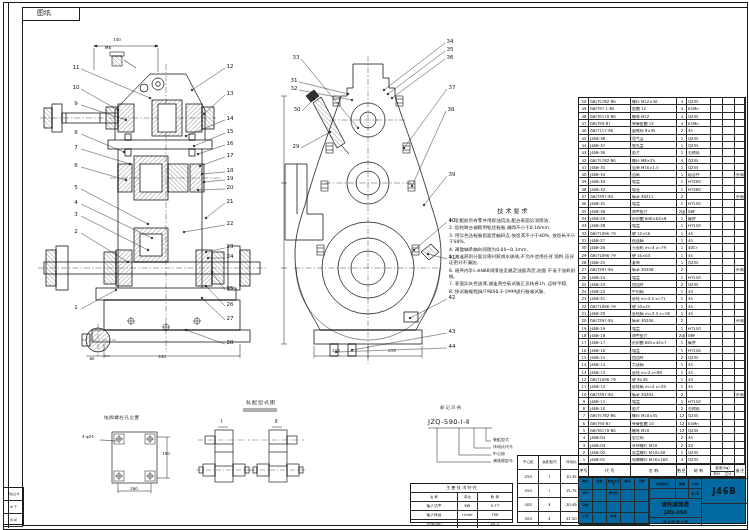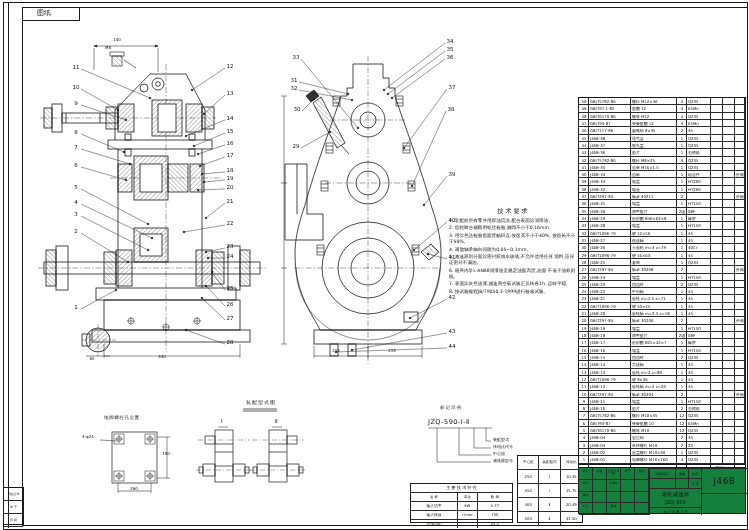--- a/index.html
+++ b/index.html
@@ -21,21 +21,21 @@
   .bomrow{flex:1;display:flex;border-bottom:0.5px solid #2a2a2a;min-height:0;}
   .bomrow>div{border-right:0.5px solid #2a2a2a;font-size:3.9px;line-height:7.2px;overflow:hidden;white-space:nowrap;padding-left:1px;box-sizing:border-box;}
   .bomrow>div:last-child{overflow:visible;}
   #bom-head{position:absolute;left:0;top:366px;width:100%;height:12px;display:flex;border-top:1px solid #1a1a1a;font-size:4.2px;text-align:center;}
   #bom-head>div{border-right:0.5px solid #2a2a2a;line-height:12px;overflow:hidden;box-sizing:border-box;}
   #bom-head .wsplit{display:flex;flex-direction:column;line-height:6px;}
   #bom-head .wsplit .sub{display:flex;border-top:0.5px solid #2a2a2a;}
   #bom-head .wsplit .sub div{flex:1;line-height:5.5px;font-size:3.6px;}
   #bom-head .wsplit .wl{font-size:3.6px;line-height:6px;}
   
-  #tb{position:absolute;left:578px;top:467px;width:168px;height:47px;border:1.2px solid #1a1a1a;box-sizing:border-box;background:#15803d;}
+  #tb{position:absolute;left:578px;top:477px;width:168px;height:47px;border:1.2px solid #1a1a1a;box-sizing:border-box;background:#0369a1;font-weight:bold;}
   .tbc{position:absolute;border-left:0.5px solid #2a2a2a;border-top:0.5px solid #2a2a2a;box-sizing:border-box;overflow:hidden;}
   #tb-grid{position:absolute;left:0;top:0;width:70px;height:47px;display:flex;flex-direction:column;}
   #tb-grid .gr{flex:1;display:flex;border-bottom:0.4px solid #2a2a2a;}
   #tb-grid .gr div{flex:1;border-right:0.4px solid #2a2a2a;font-size:3px;line-height:1;padding-top:2px;text-align:center;overflow:hidden;}
   
   .mini{position:absolute;border:1px solid #1a1a1a;box-sizing:border-box;background:#fff;}
   .mrow{display:flex;border-bottom:0.5px solid #2a2a2a;}
   .mrow:last-child{border-bottom:none;}
   .mrow div{border-right:0.5px solid #2a2a2a;font-size:3.8px;text-align:center;overflow:hidden;box-sizing:border-box;white-space:nowrap;}
   .mrow div:last-child{border-right:none;}

